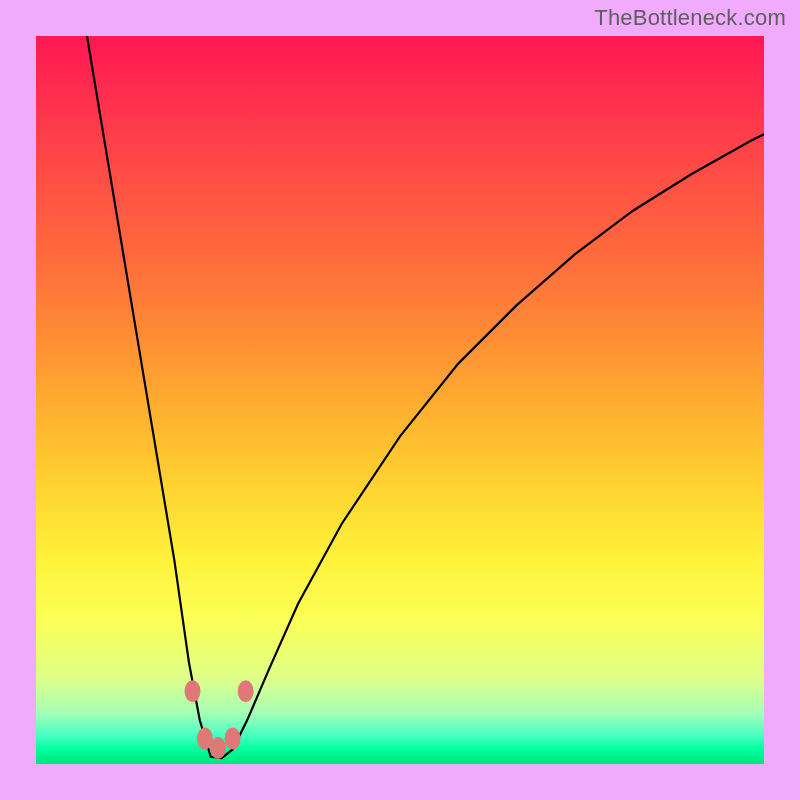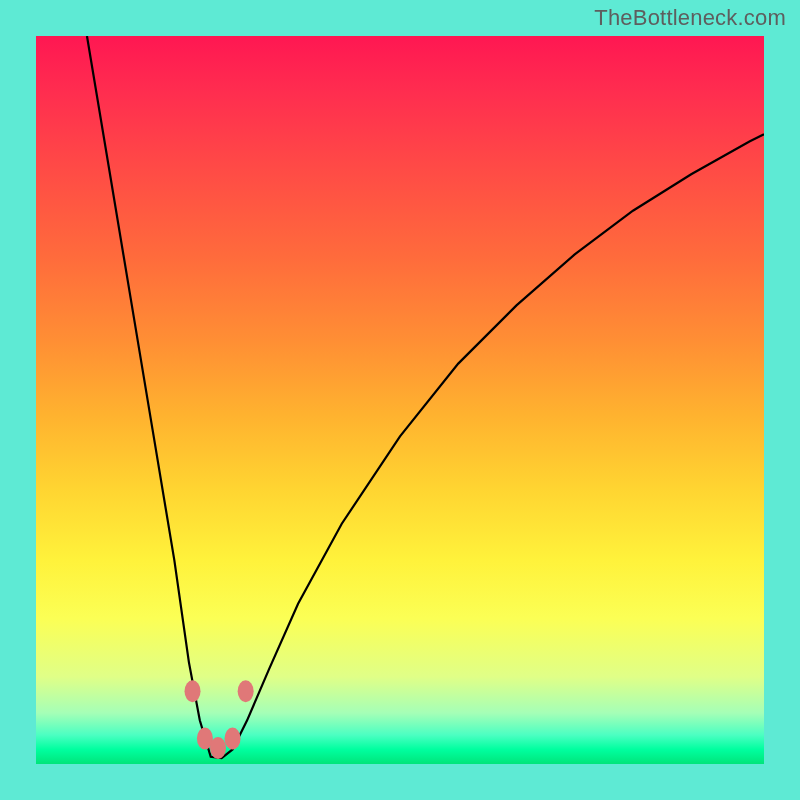--- a/index.html
+++ b/index.html
@@ -10,21 +10,21 @@
     overflow: hidden;
     background: #000;
     font-family: Arial, Helvetica, sans-serif;
   }
   .frame {
     position: absolute;
     top: 0;
     left: 0;
     width: 800px;
     height: 800px;
-    background: #5eead4;
+    background: #f0abfc;
   }
   .plot-area {
     position: absolute;
     top: 36px;
     left: 36px;
     width: 728px;
     height: 728px;
     overflow: hidden;
   }
   .gradient {

